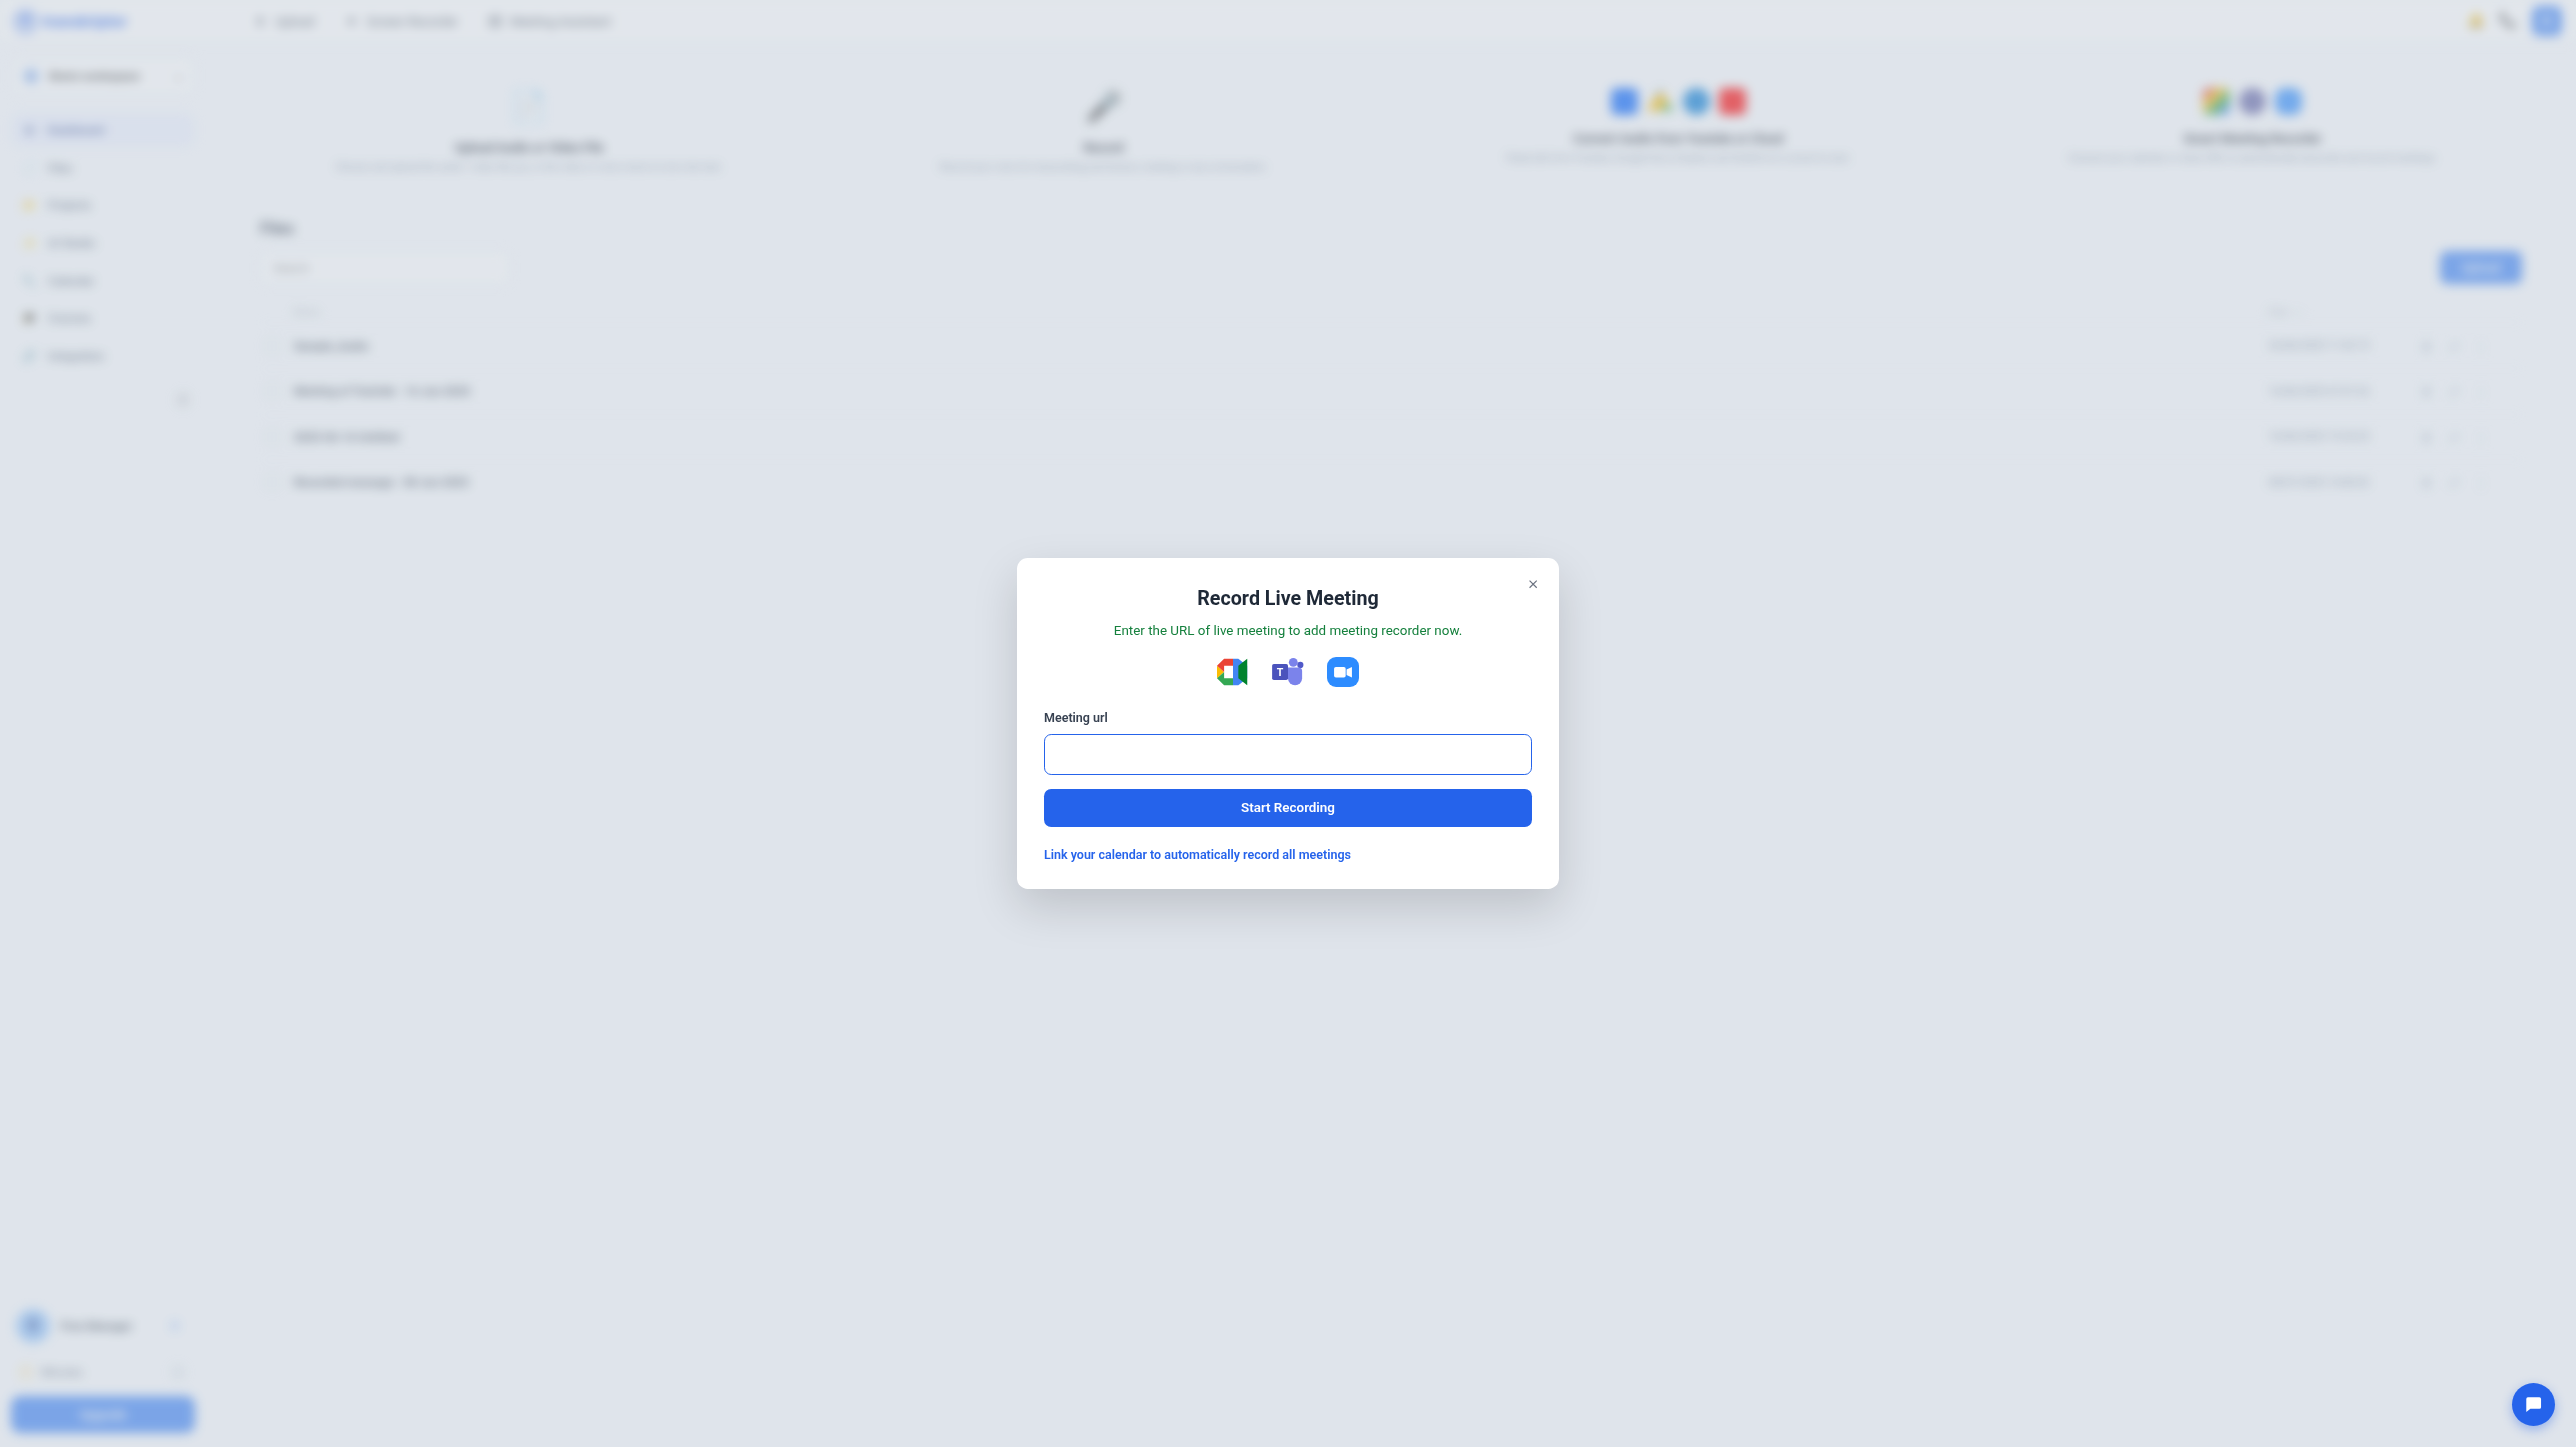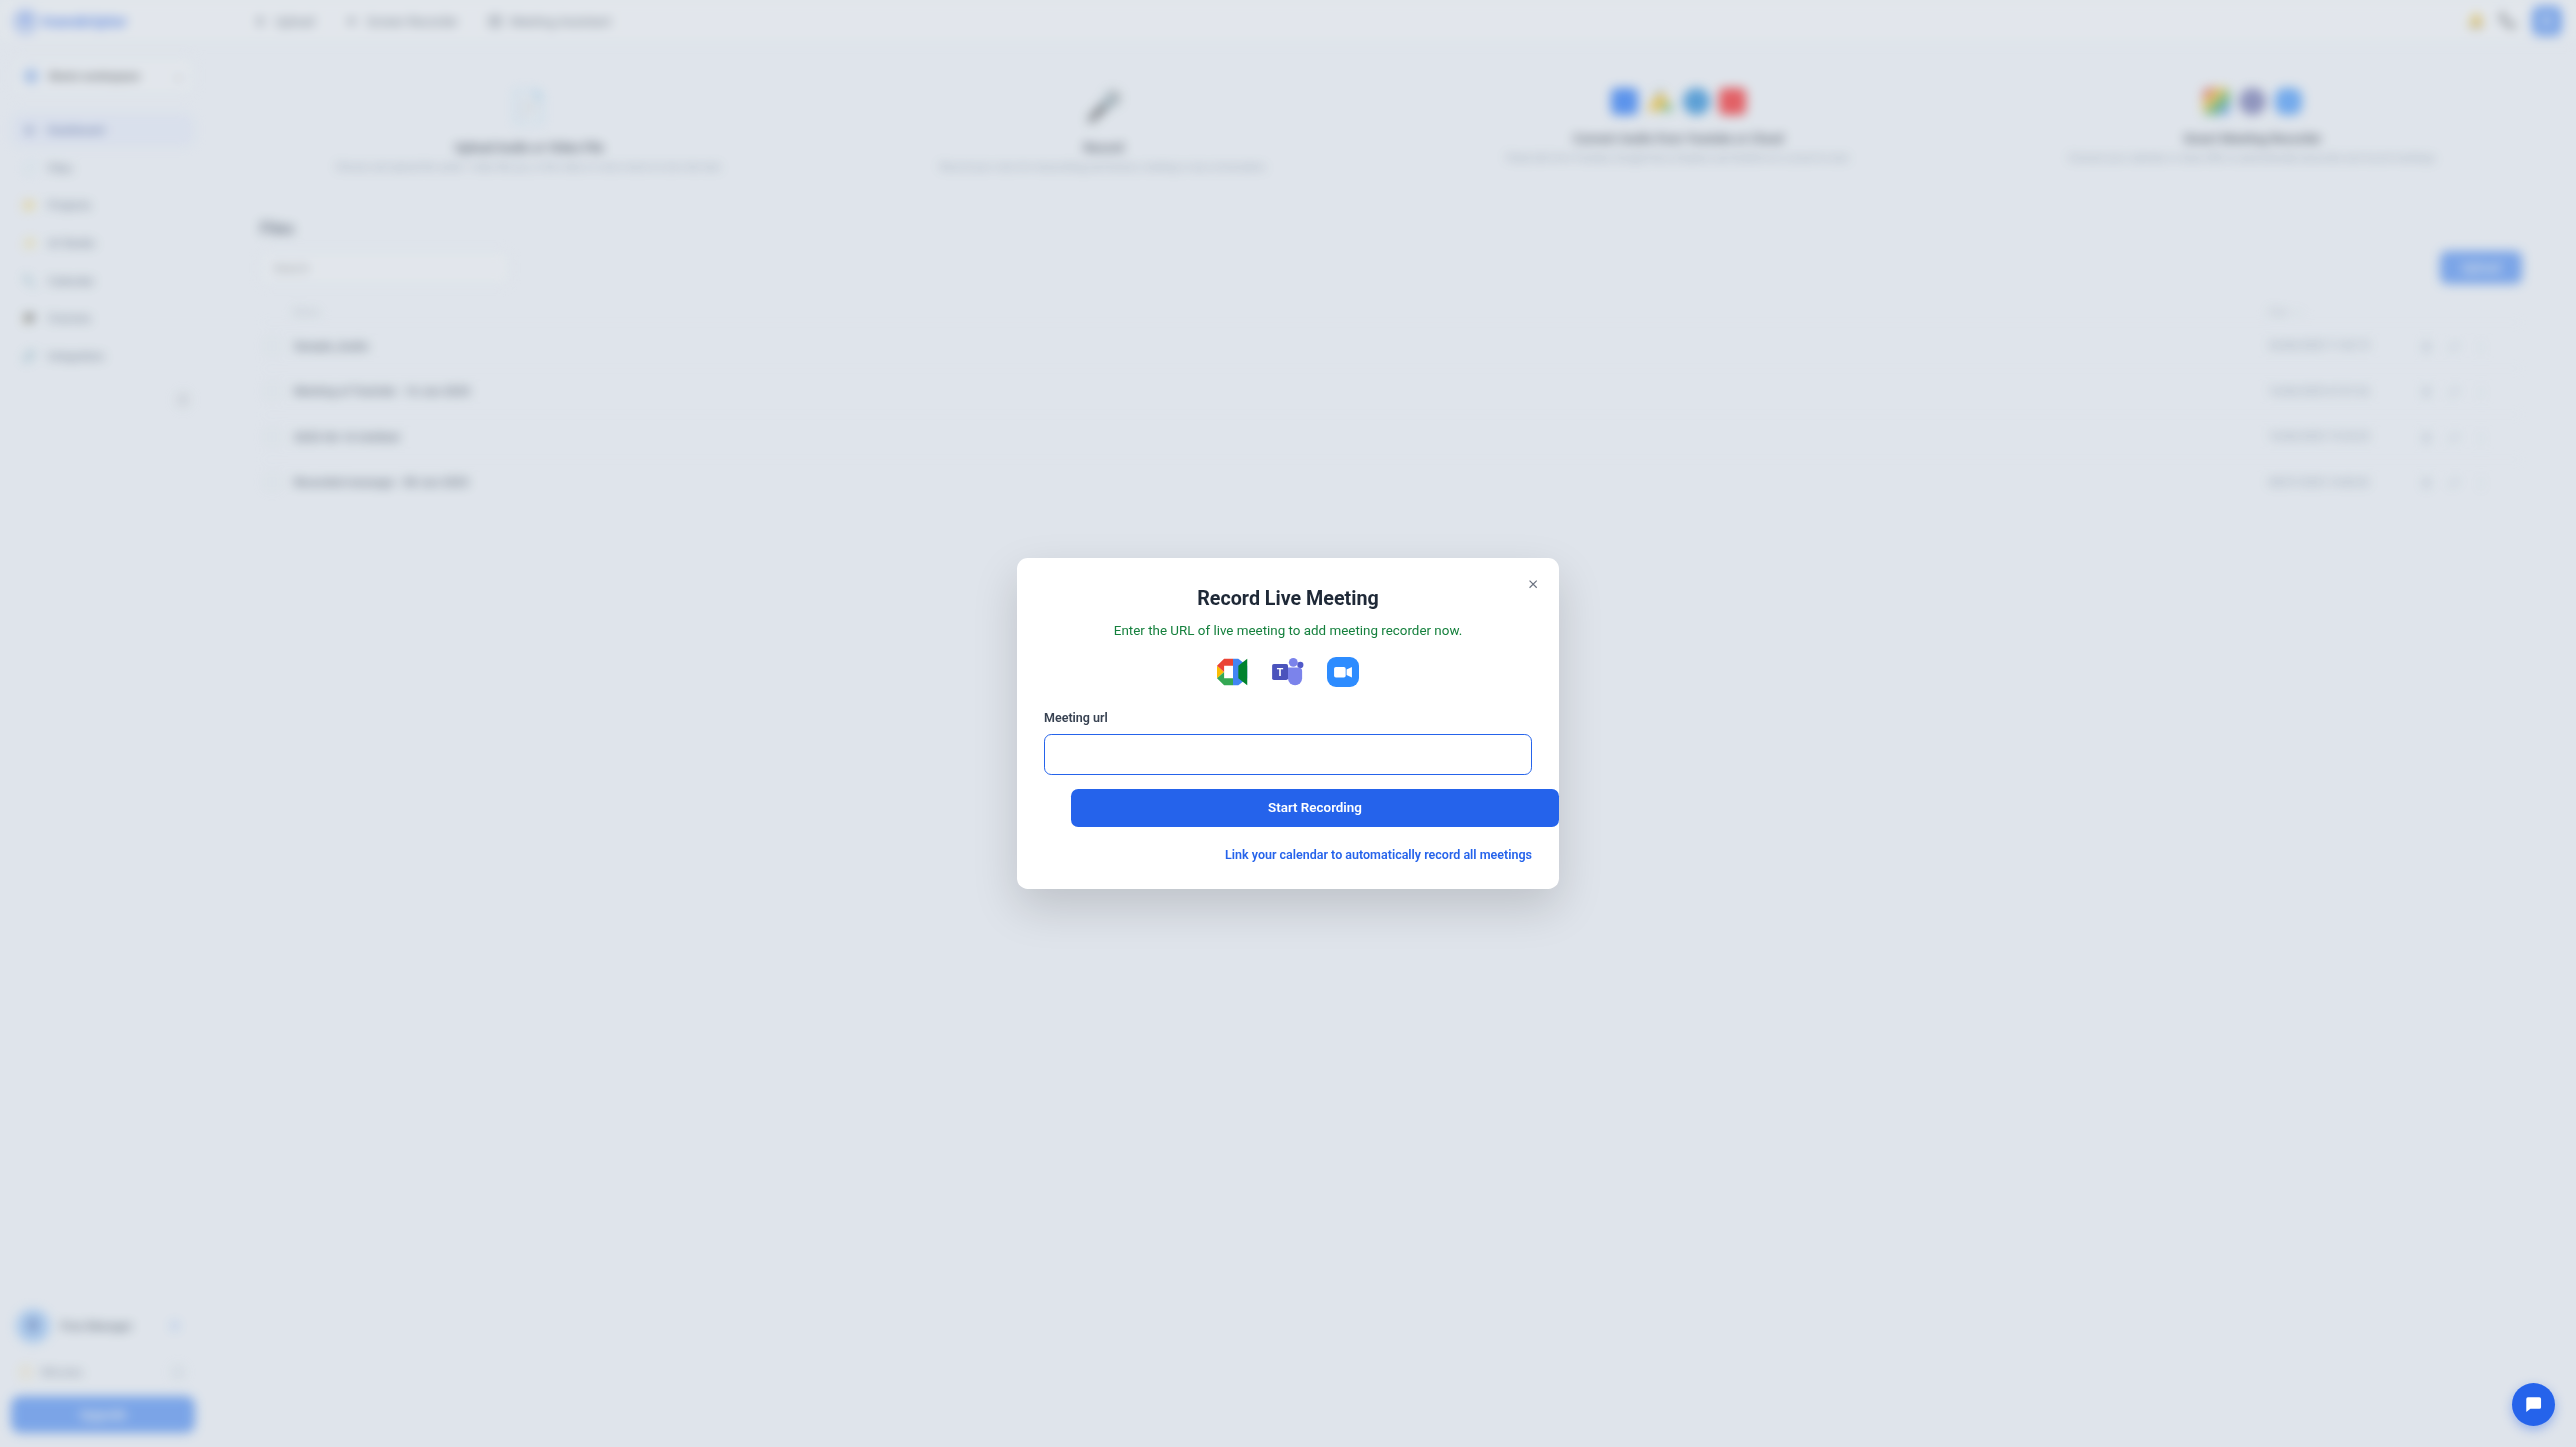--- a/index.html
+++ b/index.html
@@ -82,22 +82,22 @@
     .modal-subtitle { font-size: 13.4px; color: #15803d; text-align: center; margin-bottom: 19.7px; }
     .modal-icons { display: flex; gap: 23px; justify-content: center; margin-bottom: 23px; }
     .modal-icons .micon { width: 32px; height: 30px; }
     .gmeet-icon { position: relative; }
     .gmeet-icon svg { width: 32px; height: 30px; }
     .teams-icon svg { width: 32px; height: 30px; }
     .zoom-icon { width: 30px; height: 30px; background: #2d8cff; border-radius: 9px; display: flex; align-items: center; justify-content: center; }
     .zoom-icon svg { width: 18px; height: 12.5px; fill: #fff; }
     .form-label { font-size: 12.5px; font-weight: 600; color: #374151; margin-bottom: 9px; display: block; }
     .form-input { width: 100%; padding: 11.6px 12.5px; border: 1.3px solid #2563eb; border-radius: 7.2px; font-size: 12.5px; outline: none; margin-bottom: 14.3px; }
-    .start-btn { width: 100%; padding: 11.6px; background: #2563eb; color: #fff; font-size: 13.4px; font-weight: 600; border: none; border-radius: 7.2px; cursor: pointer; margin-bottom: 19.7px; margin-left: 27px; }
-    .calendar-link { display: block; text-align: right; color: #2563eb; font-size: 12.5px; font-weight: 600; text-decoration: none; }
+    .start-btn { width: 100%; padding: 11.6px; background: #2563eb; color: #fff; font-size: 13.4px; font-weight: 600; border: none; border-radius: 7.2px; cursor: pointer; margin-bottom: 19.7px; }
+    .calendar-link { display: block; text-align: left; color: #2563eb; font-size: 12.5px; font-weight: 600; text-decoration: none; }
 
     
     .chat-bubble { position: absolute; bottom: 21.5px; right: 21.5px; width: 43px; height: 43px; border-radius: 50%; background: #2563eb; color: #fff; display: flex; align-items: center; justify-content: center; z-index: 60; box-shadow: 0 3.6px 10.7px rgba(37,99,235,0.4); }
     .chat-bubble svg { width: 19.7px; height: 19.7px; fill: #fff; }
   </style>
 </head>
 <body>
 
 <div class="background">
   <div class="header">

